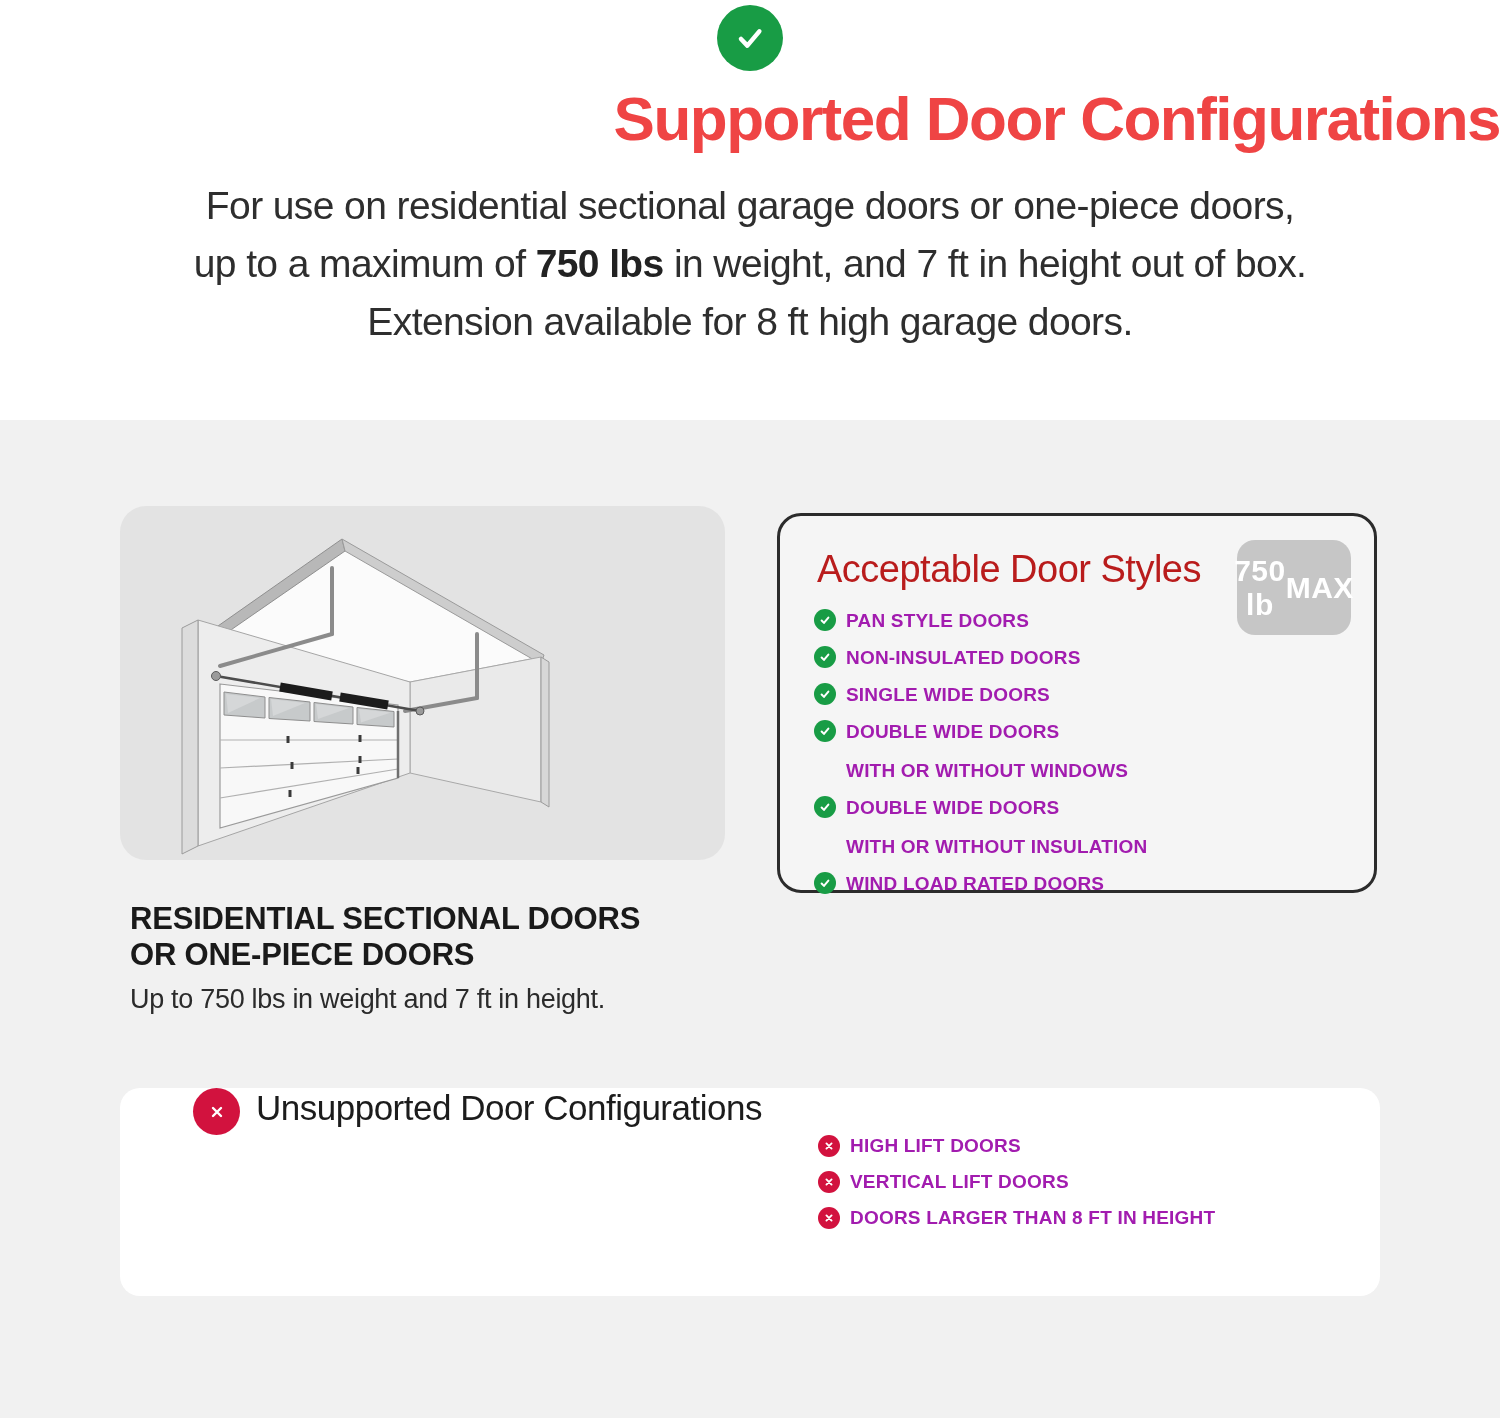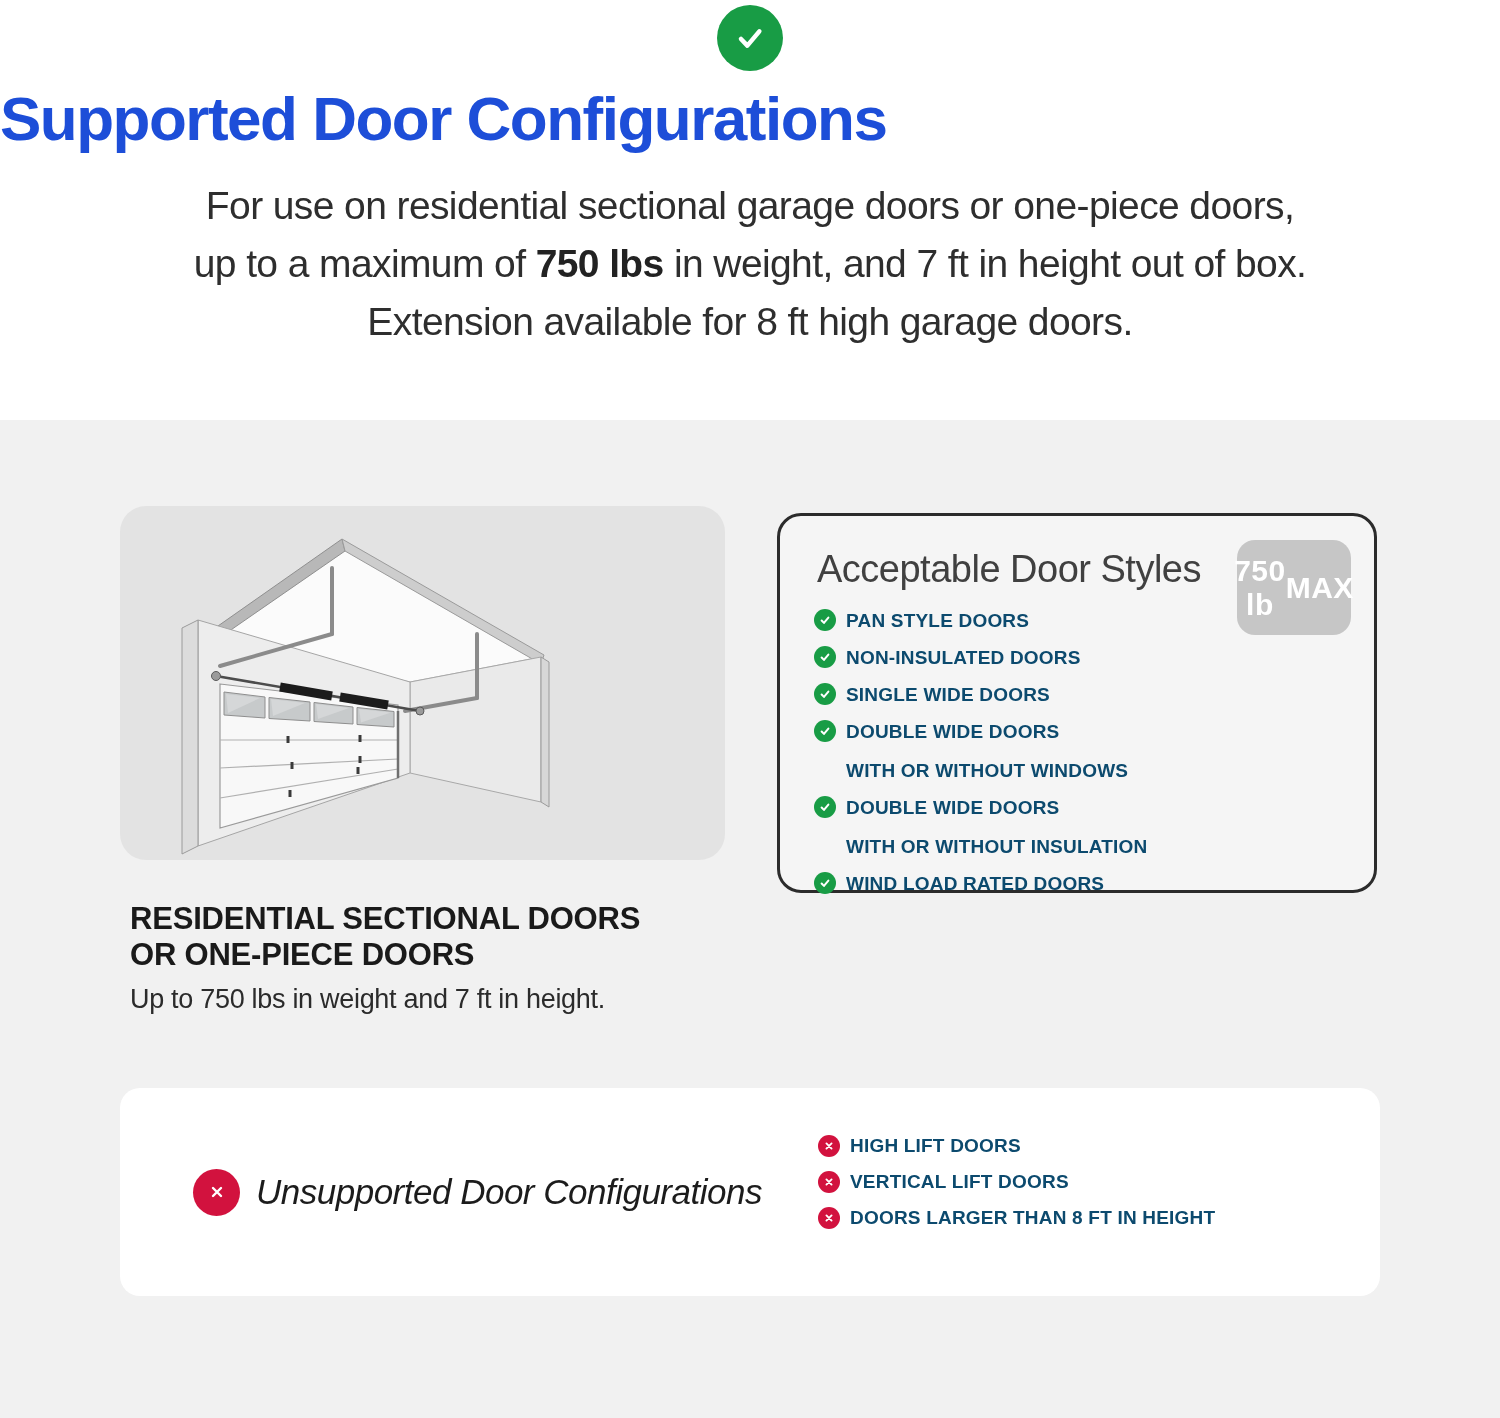--- a/index.html
+++ b/index.html
@@ -13,23 +13,23 @@
   .abs { position: absolute; }
 
   
   .hero-check {
     left: 717px; top: 5px; width: 66px; height: 66px;
     border-radius: 50%; background: #189c45;
     display: flex; align-items: center; justify-content: center;
   }
   .hero-check svg { width: 40px; height: 40px; }
   .main-title {
-    left: 0; top: 82px; width: 1500px; text-align: left;
+    left: 0; top: 82px; width: 1500px; text-align: right;
     font-size: 62px; font-weight: 700; letter-spacing: -1.5px;
-    line-height: 74px; color: #1d4ed8;
+    line-height: 74px; color: #ef4444;
   }
   .intro {
     left: 0; top: 177px; width: 1500px; text-align: center;
     font-size: 39px; line-height: 58px; letter-spacing: -0.6px;
     color: #2e2e2e;
   }
   .intro b { font-weight: 700; color: #222; }
 
   
   .gray-band { left: 0; top: 420px; width: 1500px; height: 998px; background: #f1f1f1; }
@@ -41,60 +41,60 @@
   }
 
   
   .panel {
     left: 777px; top: 513px; width: 594px; height: 374px;
     background: #f5f5f5; border: 3px solid #2b2b2b; border-radius: 24px;
     box-sizing: content-box;
   }
   .panel-title {
     position: absolute; left: 37px; top: 32px;
-    font-size: 38px; font-weight: 400; letter-spacing: -0.5px; color: #404040;
+    font-size: 38px; font-weight: 400; letter-spacing: -0.5px; color: #b91c1c;
   }
   .badge {
     position: absolute; right: 23px; top: 24px; width: 114px; height: 95px;
     background: #c6c6c6; border-radius: 18px;
     display: flex; flex-direction: row; align-items: center; justify-content: center;
     color: #ffffff; font-weight: 700; font-size: 30px; line-height: 34px;
     letter-spacing: 0.5px; text-align: center;
   }
   .al-list { position: absolute; left: 34px; top: 93px; right: 24px; }
   .al-item { display: flex; align-items: flex-start; margin-bottom: 14px; }
   .ck, .xk {
     flex: 0 0 auto; width: 22px; height: 22px; border-radius: 50%;
     display: flex; align-items: center; justify-content: center; margin-right: 10px;
   }
   .ck { background: #189c45; }
   .xk { background: #d2123e; }
   .ck svg, .xk svg { width: 14px; height: 14px; }
-  .al-text { font-size: 19px; font-weight: 700; letter-spacing: 0.2px; color: #0c4a6e; line-height: 23px; }
+  .al-text { font-size: 19px; font-weight: 700; letter-spacing: 0.2px; color: #a21caf; line-height: 23px; }
   .al-sub  { margin-top: 16px; }
 
   
   .caption {
     left: 130px; top: 901px; width: 640px;
     font-size: 31px; font-weight: 700; letter-spacing: -0.2px;
     line-height: 36px; color: #1a1a1a;
   }
   .details {
     left: 130px; top: 981px; width: 960px;
     font-size: 27px; line-height: 37px; letter-spacing: -0.3px; color: #2b2b2b;
   }
 
   
   .unsupported-card {
     left: 120px; top: 1088px; width: 1260px; height: 208px;
     background: #ffffff; border-radius: 20px;
   }
   .uns-left {
     position: absolute; left: 73px; top: 0; height: 208px;
-    display: flex; align-items: center; font-style: italic;
+    display: flex; 
   }
   .uns-x-big {
     width: 47px; height: 47px; border-radius: 50%; background: #d2123e;
     display: flex; align-items: center; justify-content: center; margin-right: 16px;
   }
   .uns-x-big svg { width: 24px; height: 24px; }
   .uns-title { font-size: 35px; font-weight: 400; letter-spacing: -0.5px; color: #1c1c1c; }
   .uns-list { position: absolute; left: 698px; top: 46px; }
   .uns-item { display: flex; align-items: center; margin-bottom: 13px; }
   .uns-item .al-text { line-height: 23px; }

